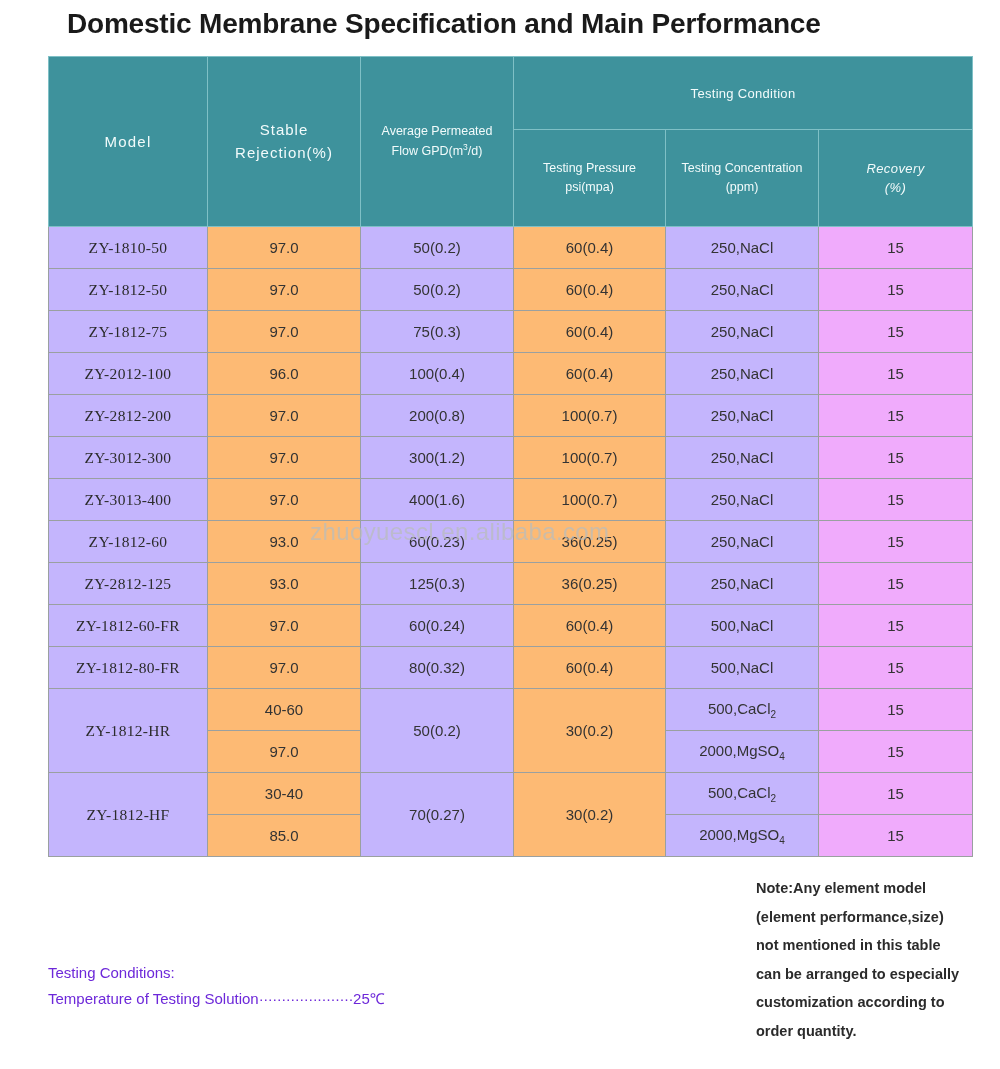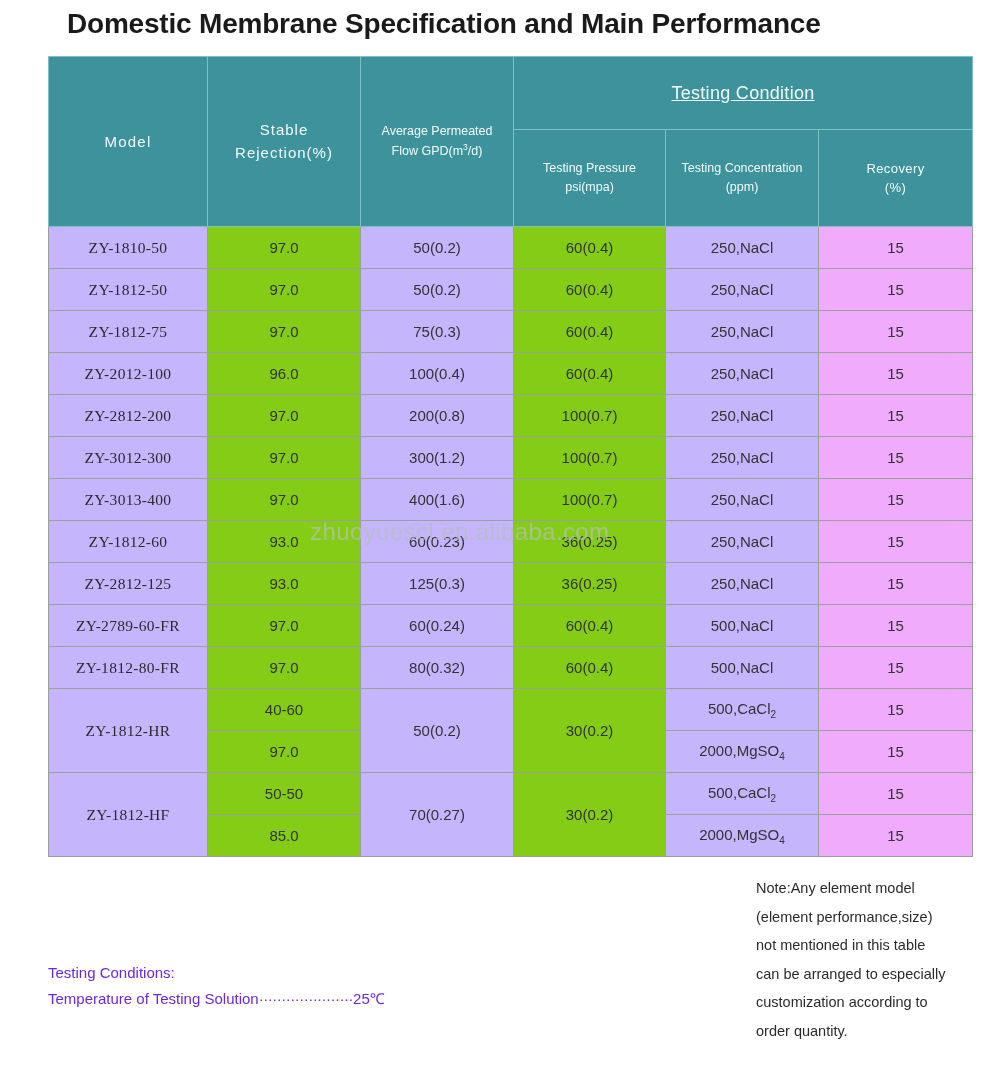--- a/index.html
+++ b/index.html
@@ -55,29 +55,29 @@
   
   .hdr {
     background: #3e929c;
     color: #f2fbfb;
     border: 1px solid #7fc0c6 !important;
     font-weight: normal;
   }
   .hdr-model { font-size: 15px; letter-spacing: 1.2px; }
   .hdr-stable { font-size: 15px; letter-spacing: 1.0px; line-height: 1.5; }
   .hdr-flow { font-size: 12.5px; line-height: 1.5; }
-  .hdr-cond { font-size: 18px; letter-spacing: 0.3px; text-decoration: underline; }
+  .hdr-cond { font-size: 13px; letter-spacing: 0.3px; }
   .hdr-sub { font-size: 12.5px; line-height: 1.5; }
-  .hdr-rec { font-size: 13px; letter-spacing: 0.4px; line-height: 1.5; }
+  .hdr-rec { font-size: 13px; letter-spacing: 0.4px; line-height: 1.5; font-style: italic; }
 
   .hdr sup, .hdr sub { font-size: 8.5px; }
 
   
   .c-white  { background: #c4b5fd; }
-  .c-yellow { background: #84cc16; }
+  .c-yellow { background: #fdba74; }
   .c-yellow2{ background: #f0abfc; }
 
   
   .cell-model {
     font-family: "Liberation Serif", serif;
     font-size: 15.5px;
     color: #2b2b2b;
     letter-spacing: 0.3px;
     white-space: nowrap;
   }
@@ -107,20 +107,21 @@
 
   
   .note-block {
     position: absolute;
     left: 756px;
     top: 874px;
     width: 230px;
     font-size: 14.5px;
     line-height: 28.5px;
     color: #2b2b2b;
+    font-weight: bold;
   }
   .note-block div { white-space: nowrap; }
 
   .conditions-block {
     position: absolute;
     left: 48px;
     top: 960px;
     font-size: 15px;
     line-height: 25.5px;
     color: #6d28d9;
@@ -241,21 +242,21 @@
         </tr>
         <tr class="row-tall">
           <td class="c-white cell-model">ZY-2812-125</td>
           <td class="c-yellow cell-num">93.0</td>
           <td class="c-white cell-num">125(0.3)</td>
           <td class="c-yellow cell-num">36(0.25)</td>
           <td class="c-white cell-num">250,NaCl</td>
           <td class="c-yellow2 cell-num">15</td>
         </tr>
         <tr class="row-tall">
-          <td class="c-white cell-model">ZY-2789-60-FR</td>
+          <td class="c-white cell-model">ZY-1812-60-FR</td>
           <td class="c-yellow cell-num">97.0</td>
           <td class="c-white cell-num">60(0.24)</td>
           <td class="c-yellow cell-num">60(0.4)</td>
           <td class="c-white cell-num">500,NaCl</td>
           <td class="c-yellow2 cell-num">15</td>
         </tr>
         <tr class="row-tall">
           <td class="c-white cell-model">ZY-1812-80-FR</td>
           <td class="c-yellow cell-num">97.0</td>
           <td class="c-white cell-num">80(0.32)</td>
@@ -271,21 +272,21 @@
           <td class="c-white cell-num"><span>500,CaCl</span><sub>2</sub></td>
           <td class="c-yellow2 cell-num">15</td>
         </tr>
         <tr class="row-half">
           <td class="c-yellow cell-num">97.0</td>
           <td class="c-white cell-num"><span>2000,MgSO</span><sub>4</sub></td>
           <td class="c-yellow2 cell-num">15</td>
         </tr>
         <tr class="row-half">
           <td class="c-white cell-model" rowspan="2">ZY-1812-HF</td>
-          <td class="c-yellow cell-num">50-50</td>
+          <td class="c-yellow cell-num">30-40</td>
           <td class="c-white cell-num" rowspan="2">70(0.27)</td>
           <td class="c-yellow cell-num" rowspan="2">30(0.2)</td>
           <td class="c-white cell-num"><span>500,CaCl</span><sub>2</sub></td>
           <td class="c-yellow2 cell-num">15</td>
         </tr>
         <tr class="row-half">
           <td class="c-yellow cell-num">85.0</td>
           <td class="c-white cell-num"><span>2000,MgSO</span><sub>4</sub></td>
           <td class="c-yellow2 cell-num">15</td>
         </tr>

